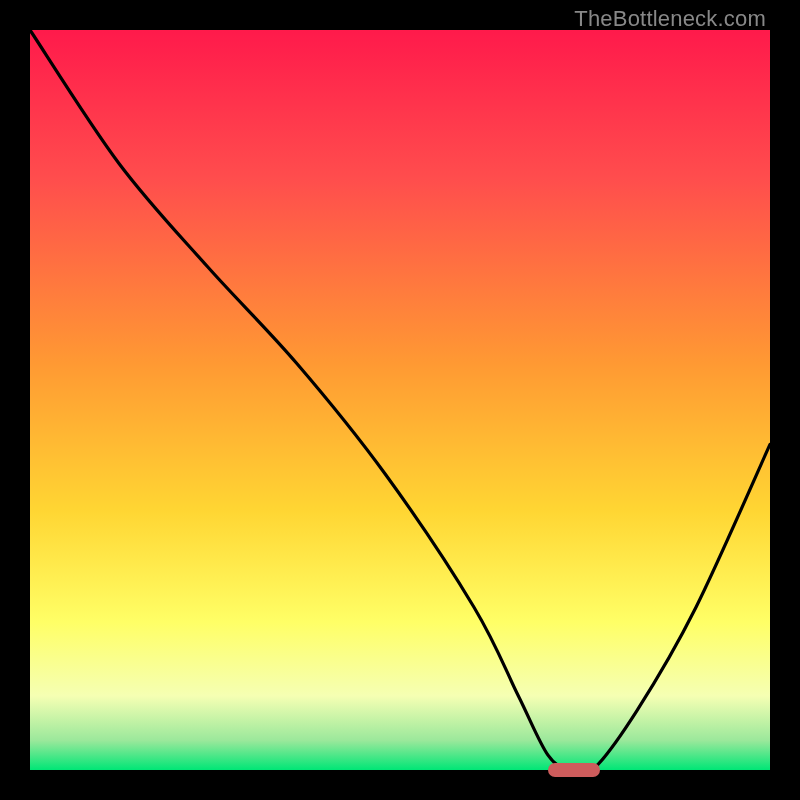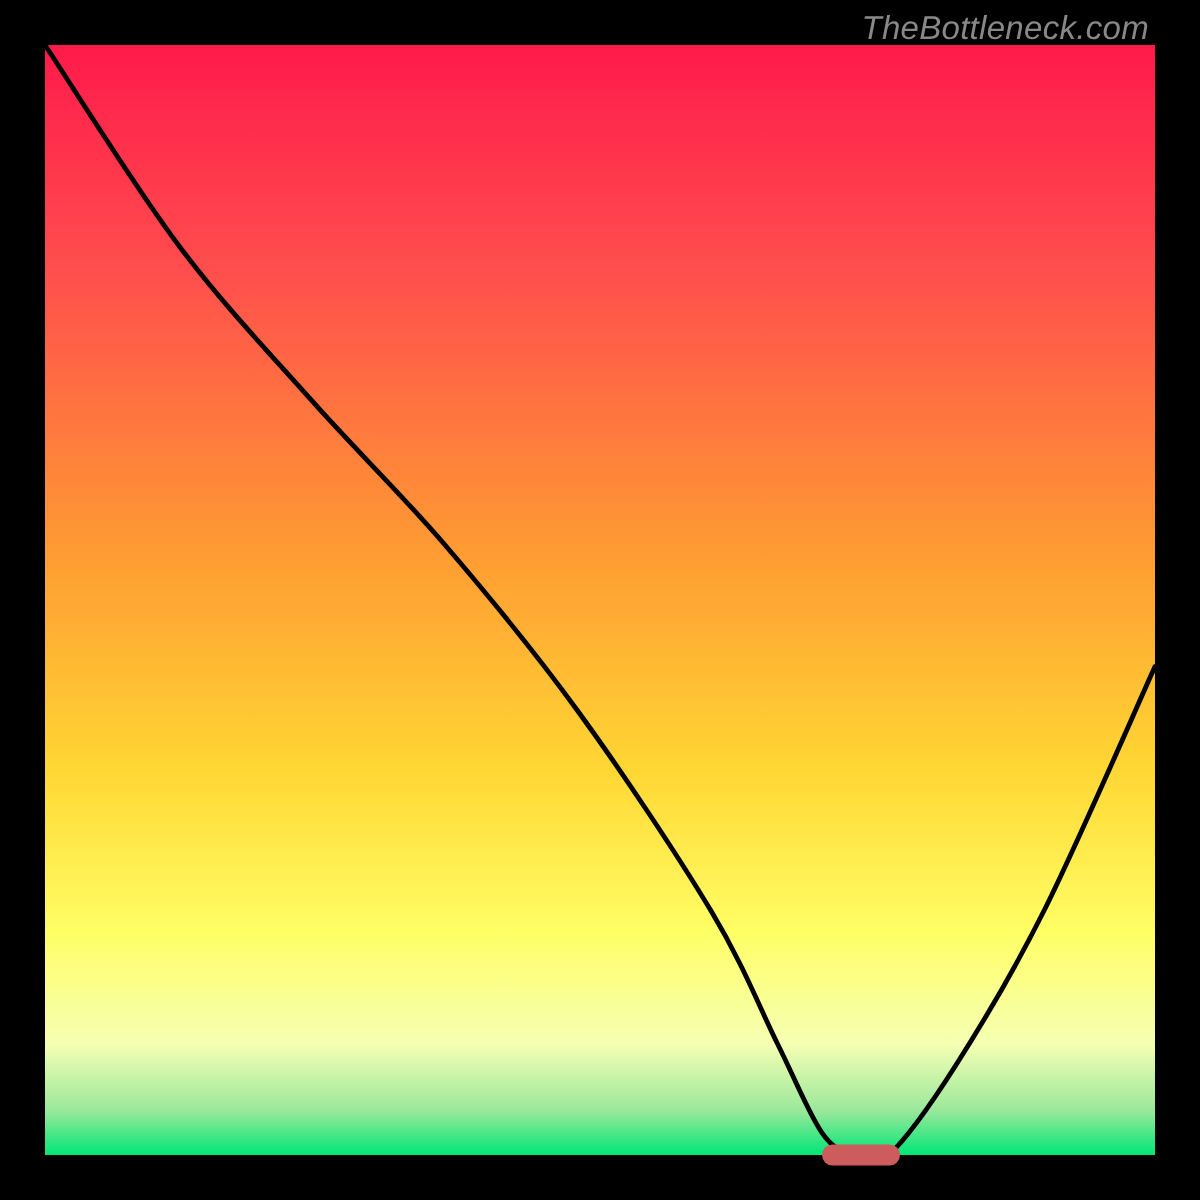--- a/index.html
+++ b/index.html
@@ -9,21 +9,20 @@
     height: 800px;
     background: #000;
     font-family: Arial, Helvetica, sans-serif;
     overflow: hidden;
   }
   .stage {
     position: relative;
     width: 800px;
     height: 800px;
     background: #000;
-    font-style: italic;
   }
   .plot {
     position: absolute;
     left: 30px;
     top: 30px;
     width: 740px;
     height: 740px;
   }
   .gradient-bg {
     position: absolute;

